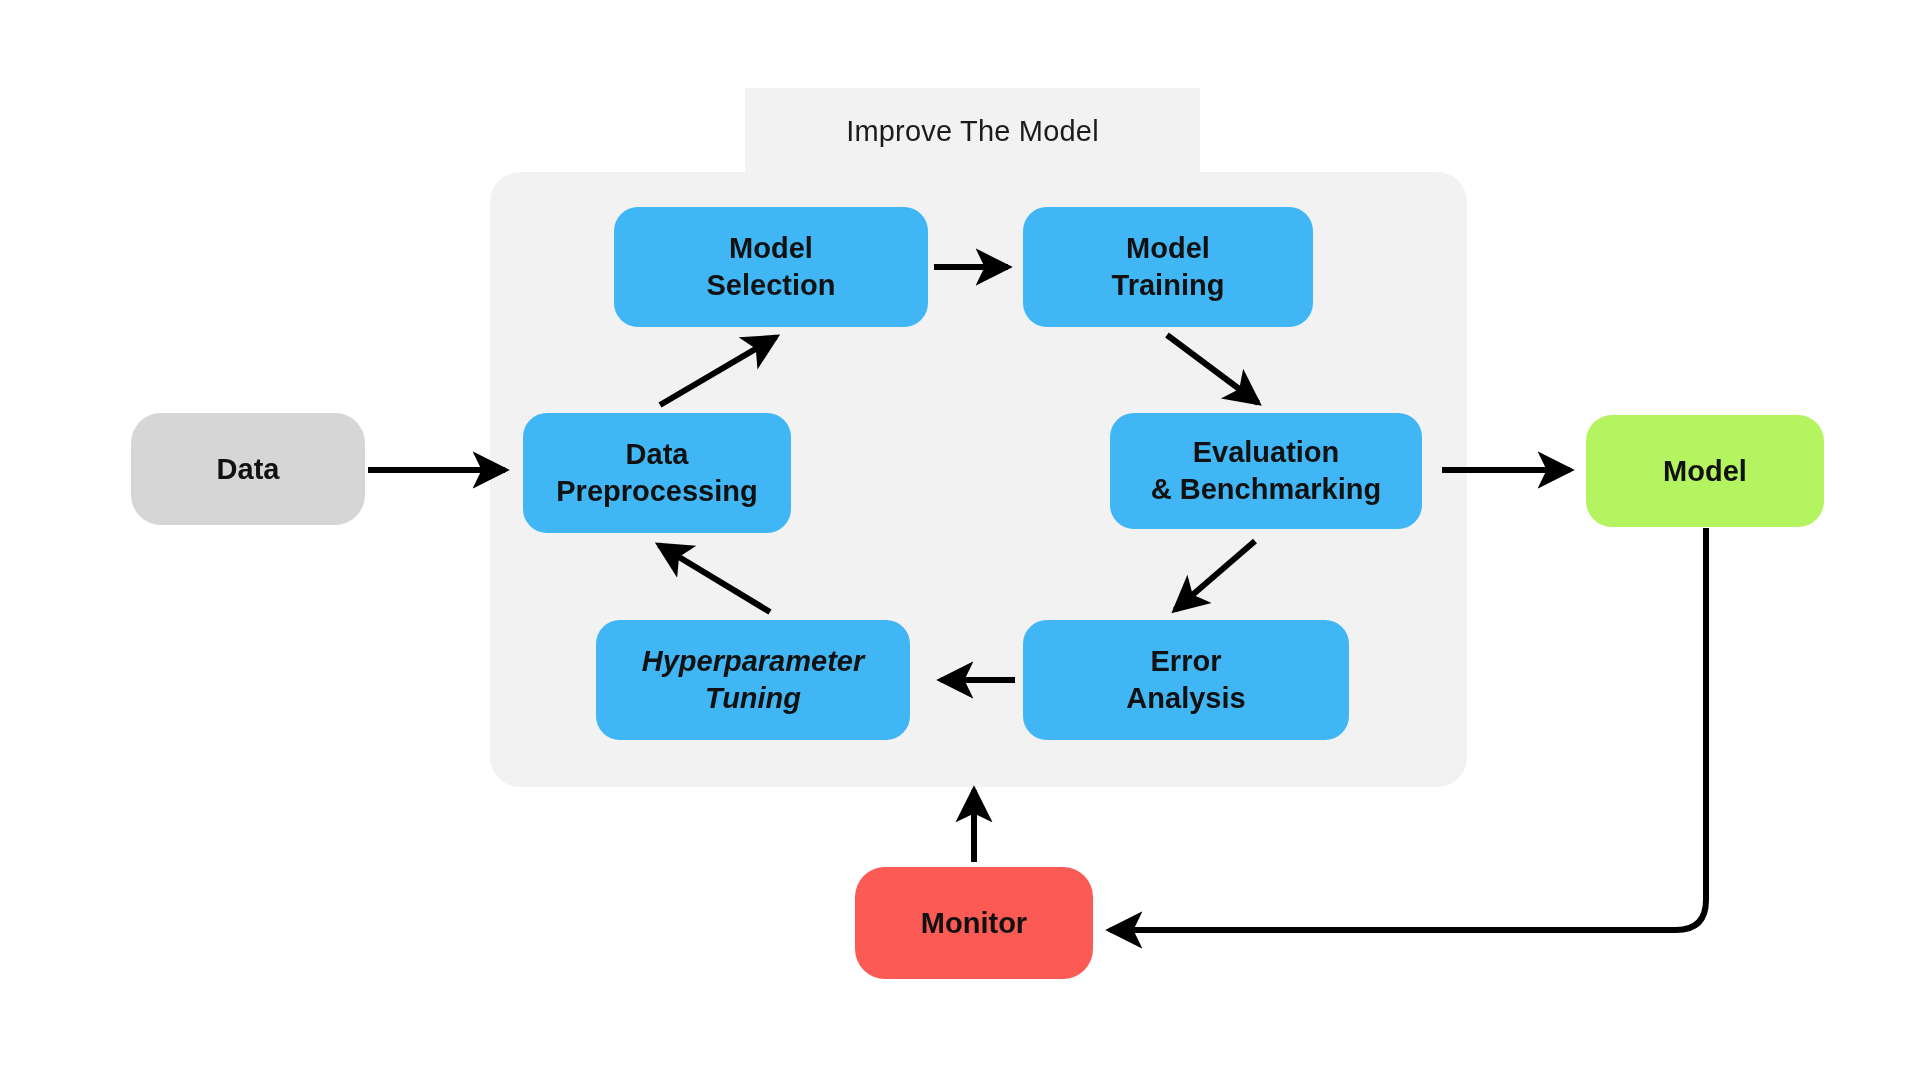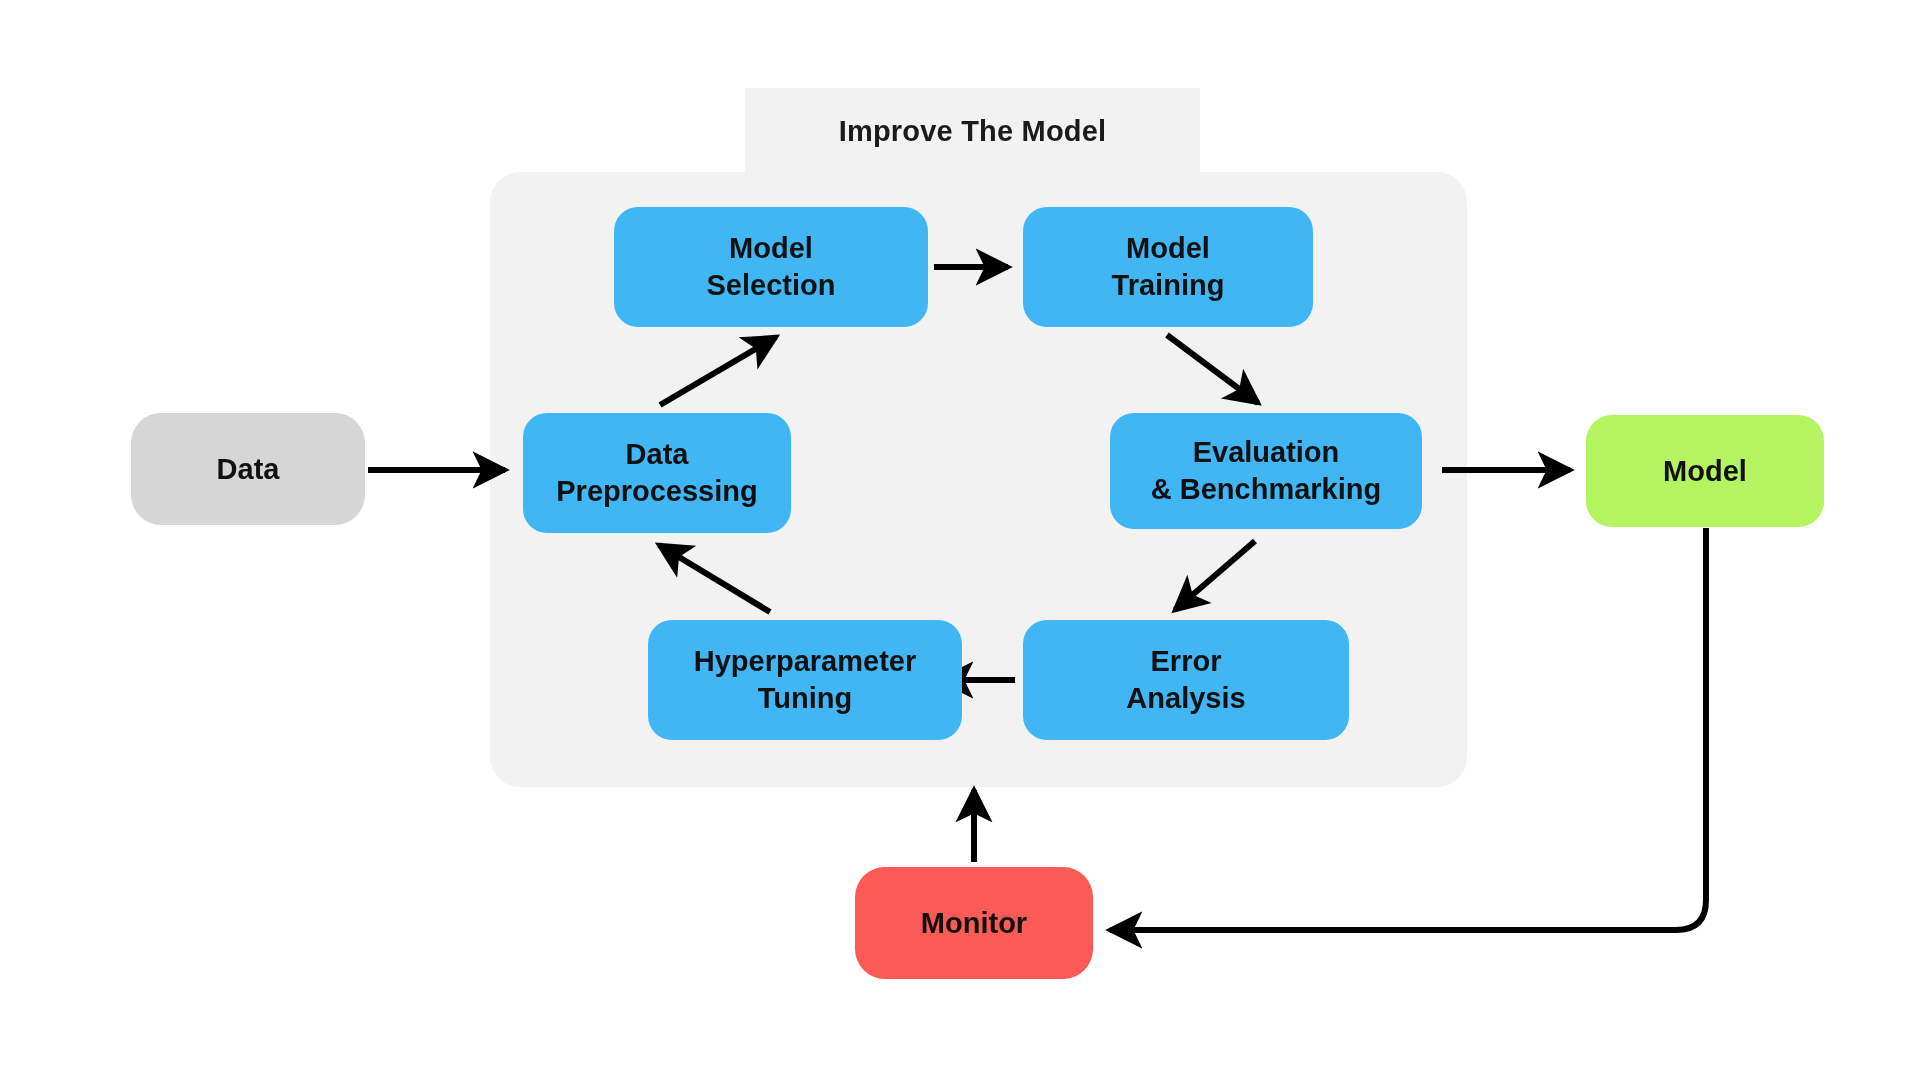--- a/index.html
+++ b/index.html
@@ -38,21 +38,21 @@
     top: 88px;
     width: 455px;
     height: 86px;
     background: #f2f2f2;
     display: flex;
     align-items: center;
     justify-content: center;
   }
   .group-title-tab span {
     font-size: 29px;
-    font-weight: bold;
+    font-weight: normal;
     color: #1b1b1b;
     letter-spacing: 0.2px;
   }
 
   .group-panel {
     position: absolute;
     left: 490px;
     top: 172px;
     width: 977px;
     height: 615px;
@@ -79,21 +79,21 @@
   .node.blue  { background: #41b6f5; }
   .node.gray  { background: #d6d6d6; }
   .node.green { background: #b4f460; }
   .node.red   { background: #fb5a55; }
 
   #node-data            { left: 131px;  top: 413px; width: 234px; height: 112px; border-radius: 30px; }
   #node-model-selection { left: 614px;  top: 207px; width: 314px; height: 120px; }
   #node-model-training  { left: 1023px; top: 207px; width: 290px; height: 120px; }
   #node-data-preproc    { left: 523px;  top: 413px; width: 268px; height: 120px; }
   #node-evaluation      { left: 1110px; top: 413px; width: 312px; height: 116px; }
-  #node-hyperparameter  { left: 648px;  top: 620px; width: 314px; height: 120px; }
+  #node-hyperparameter  { left: 596px;  top: 620px; width: 314px; height: 120px; font-style: italic; }
   #node-error-analysis  { left: 1023px; top: 620px; width: 326px; height: 120px; }
   #node-model           { left: 1586px; top: 415px; width: 238px; height: 112px; border-radius: 26px; }
   #node-monitor         { left: 855px;  top: 867px; width: 238px; height: 112px; border-radius: 30px; }
 </style>
 </head>
 <body>
 
 <div id="stage">
 
   <div class="group-title-tab">

